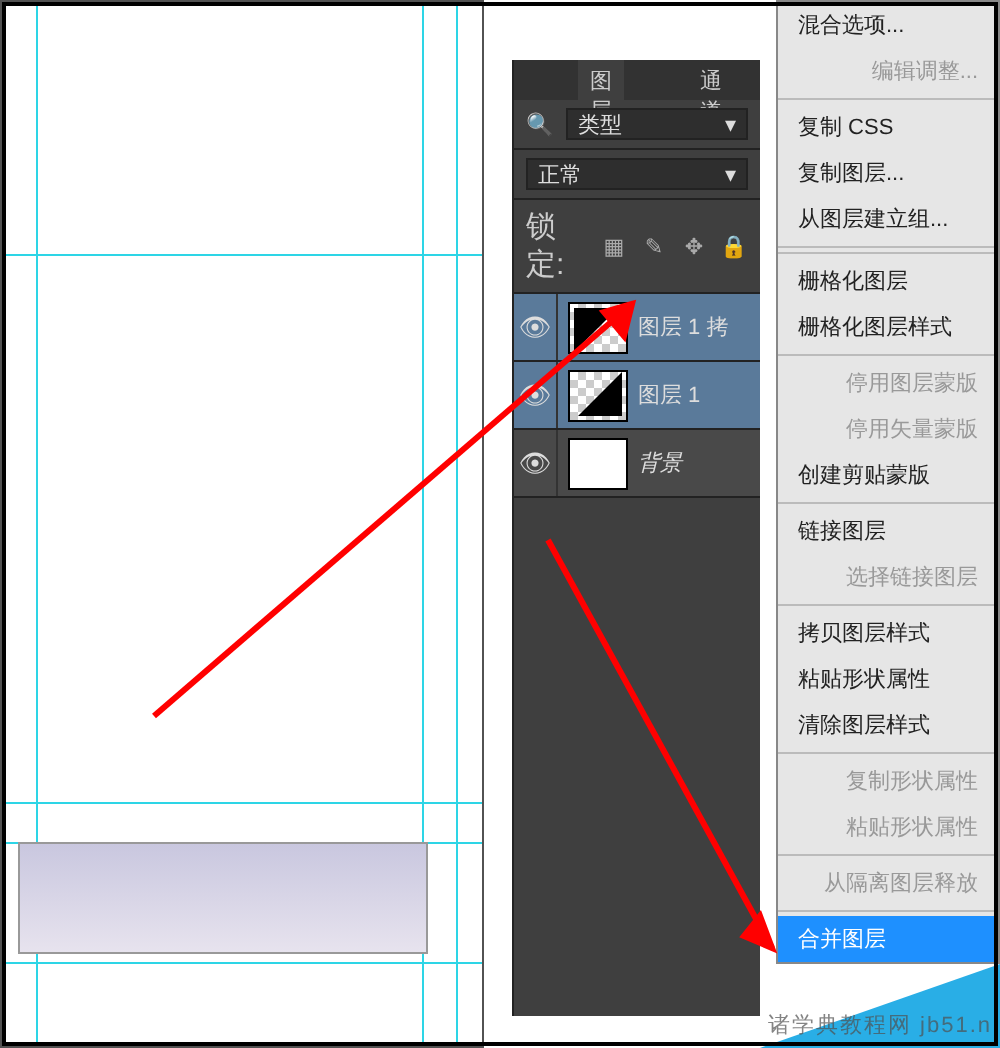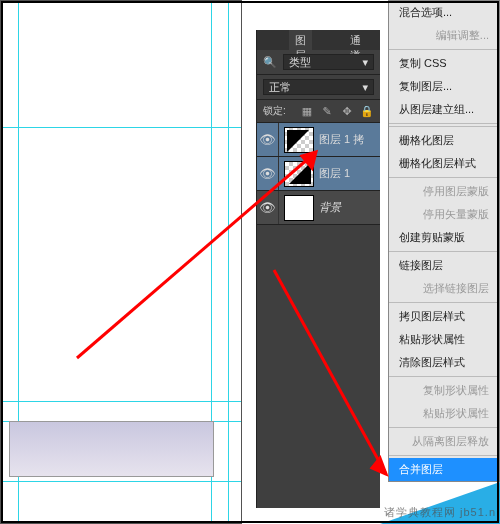--- a/index.html
+++ b/index.html
@@ -12,21 +12,21 @@
   .guide-h { position: absolute; left: 0; right: 0; height: 1px; background: #2dd5e6; }
   .shape { position: absolute; left: 6px; top: 418px; width: 205px; height: 56px; background: linear-gradient(180deg,#c9c7df,#e7e3ee); border: 1px solid #999; }
 
   .panel { position: absolute; left: 256px; top: 30px; width: 124px; height: 478px; background: #3f3f3f; border-left: 1px solid #222; }
   .tabs { display: flex; background: #323232; height: 20px; }
   .tab { padding: 3px 6px; font-size: 11px; color: #ccc; margin-left: 32px; }
   .tab.active { background: #3f3f3f; }
   .row { display: flex; align-items: center; padding: 4px 6px; gap: 6px; }
   .bordered { border-bottom: 1px solid #222; }
   .dropdown { flex: 1; background: #2e2e2e; border: 1px solid #222; height: 16px; display: flex; align-items: center; padding: 0 5px; font-size: 11px; justify-content: space-between; }
-  .label { font-size: 10px; color: #ccc; }
+  .label { font-size: 15px; color: #ccc; }
   .icons { display: flex; gap: 6px; margin-left: auto; }
   .ic { width: 14px; height: 14px; display: flex; align-items: center; justify-content: center; font-size: 11px; color: #aaa; }
 
   .layers { background: #3f3f3f; }
   .layer { display: flex; align-items: center; height: 34px; border-bottom: 1px solid #222; background: #494949; }
   .layer.sel { background: #5a7a9a; }
   .eye { width: 22px; text-align: center; font-size: 13px; color: #ddd; border-right: 1px solid #333; height: 100%; display: flex; align-items: center; justify-content: center; }
   .thumb { width: 30px; height: 26px; margin: 0 5px; border: 1px solid #000; position: relative; }
   .thumb-bg { background: #fff; }
   .checker { background:

